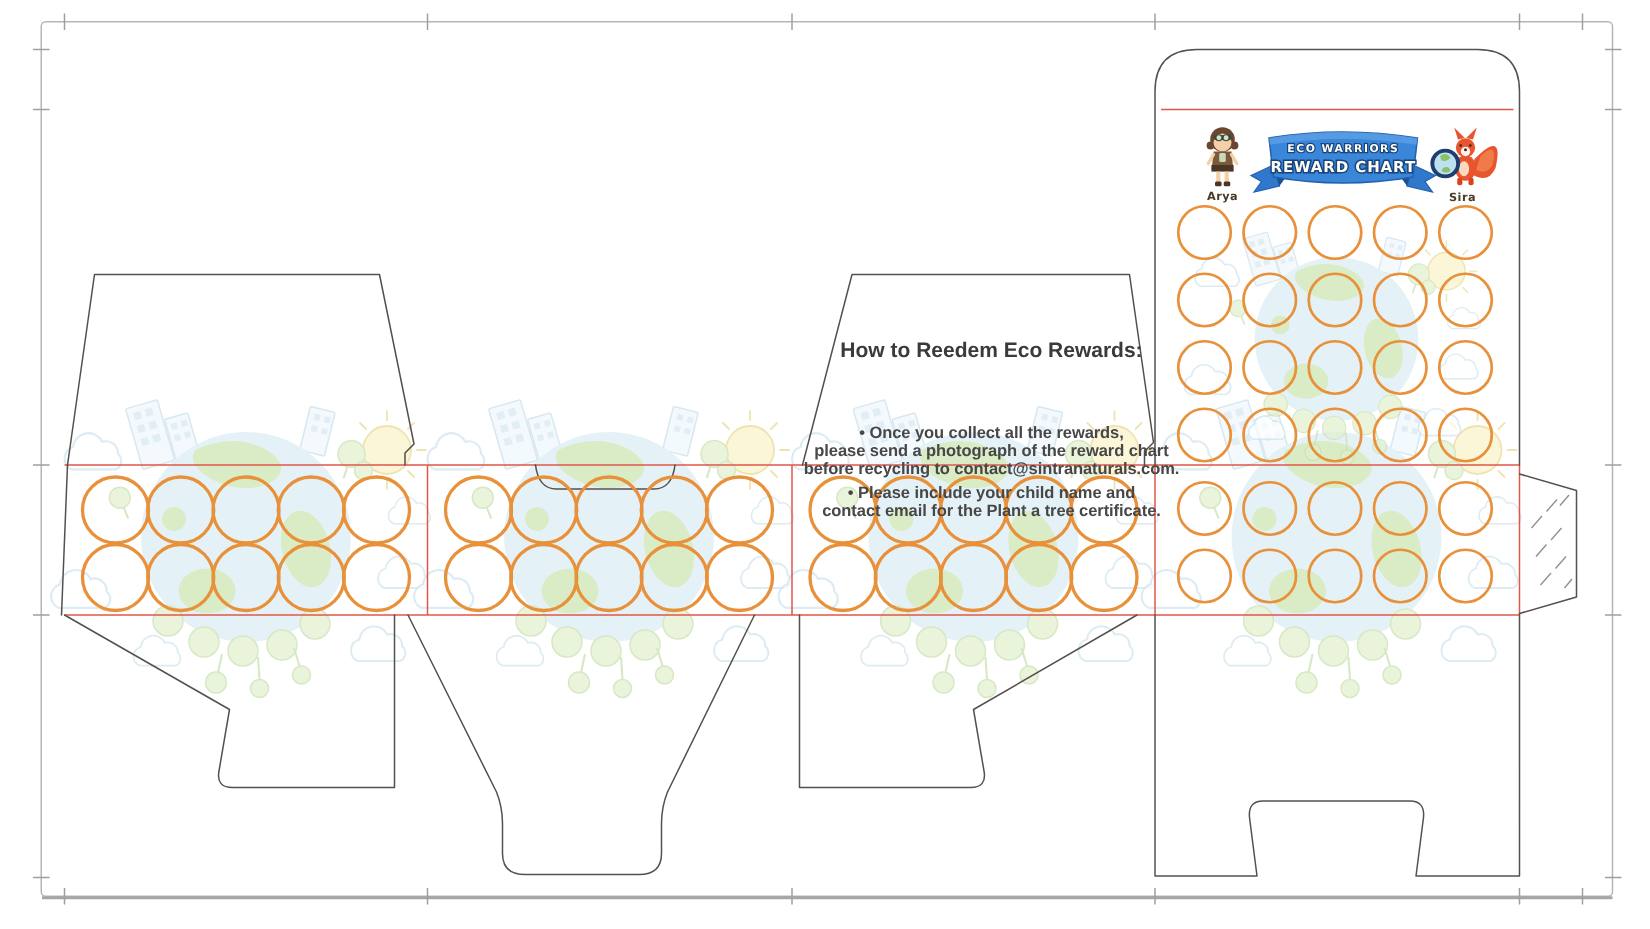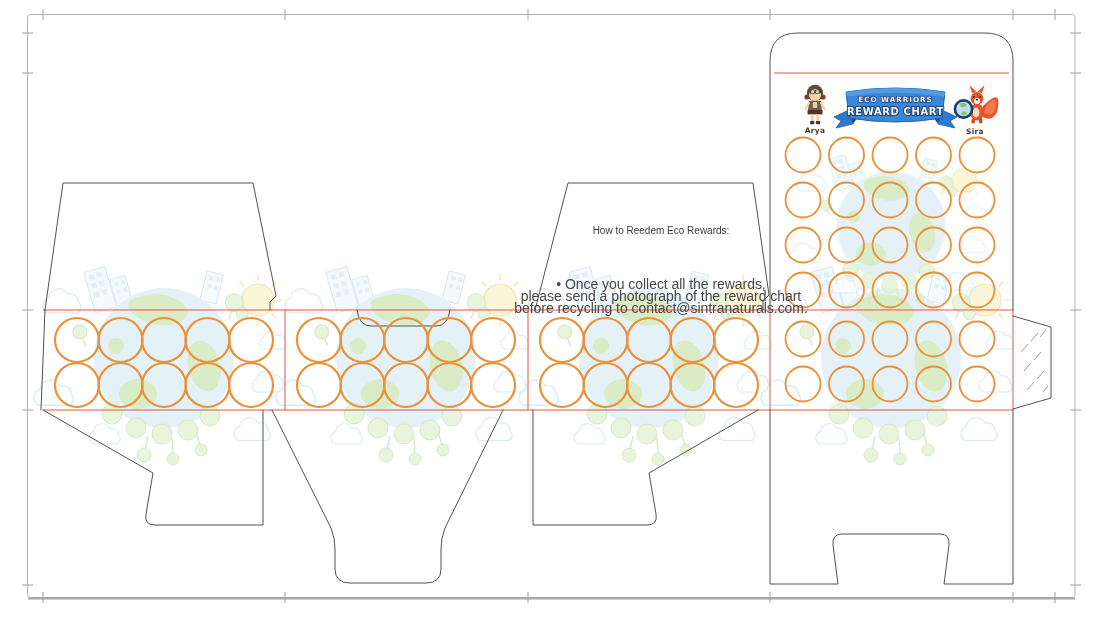--- a/index.html
+++ b/index.html
@@ -32,22 +32,22 @@
   .banner-tail{fill:#2F78CC;stroke:var(--banner-blue-dark);stroke-width:0.8;}
   .banner-fold{fill:#1C4F96;}
   .banner-txt{fill:#FFFDF2;stroke:var(--banner-outline);paint-order:stroke;
               font-family:"DejaVu Sans",sans-serif;font-weight:bold;text-anchor:middle;}
   .char-label{font-family:"DejaVu Sans",sans-serif;font-weight:bold;font-size:7.5px;
               fill:#4A3A28;text-anchor:middle;letter-spacing:.3px;}
   .txt{position:absolute;color:var(--text-dark);text-align:center;white-space:pre;
        transform:translateX(-50%);}
   .flap-copy{left:158px;top:221px;font-size:9.2px;line-height:13.4px;letter-spacing:.05px;}
   .redeem{left:661px;top:189px;}
-  .redeem-h{font-weight:normal;font-size:10px;color:#3A3A3A;margin-bottom:7px;}
-  .bullet{font-size:14px;line-height:11.8px;margin-bottom:5px;letter-spacing:-.05px;}
+  .redeem-h{font-weight:bold;font-size:14px;color:#3A3A3A;margin-bottom:7px;}
+  .bullet{font-size:11px;line-height:11.8px;margin-bottom:5px;letter-spacing:-.05px;font-weight:bold;}
 </style>
 </head>
 <body>
 
 <div class="canvas">
 <svg width="1100" height="619" viewBox="0 0 1100 619">
   <defs>
     <g id="cloud">
       <path d="M -16 6 A 7 7 0 0 1 -15 -7 A 9 9 0 0 1 2 -10 A 7 7 0 0 1 11 -3 A 5.5 5.5 0 0 1 10 6 Z"></path>
     </g>
@@ -301,15 +301,16 @@
     <path d="M-13,6 Q-9,4 -8,8 Q-11,10 -14,8 Z" fill="#8CC06A"></path>
   </g>
   <text class="char-label" x="975" y="134">Sira</text>
 </svg>
 
 
 <div class="txt redeem">
   <div class="redeem-h">How to Reedem Eco Rewards:</div>
   <div><div class="bullet">• Once you collect all the rewards,
 please send a photograph of the reward chart
-before recycling to contact@sintranaturals.com.</div></div>
+before recycling to contact@sintranaturals.com.</div><div class="bullet">• Please include your child name and
+contact email for the Plant a tree certificate.</div></div>
 </div>
 </div>
 
 </body></html>

